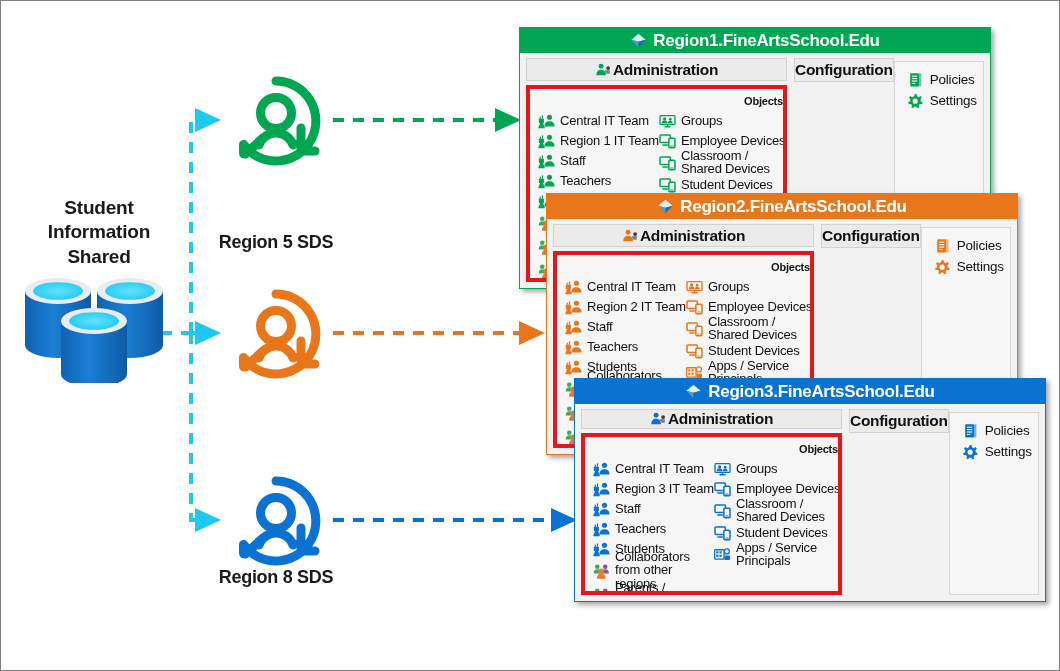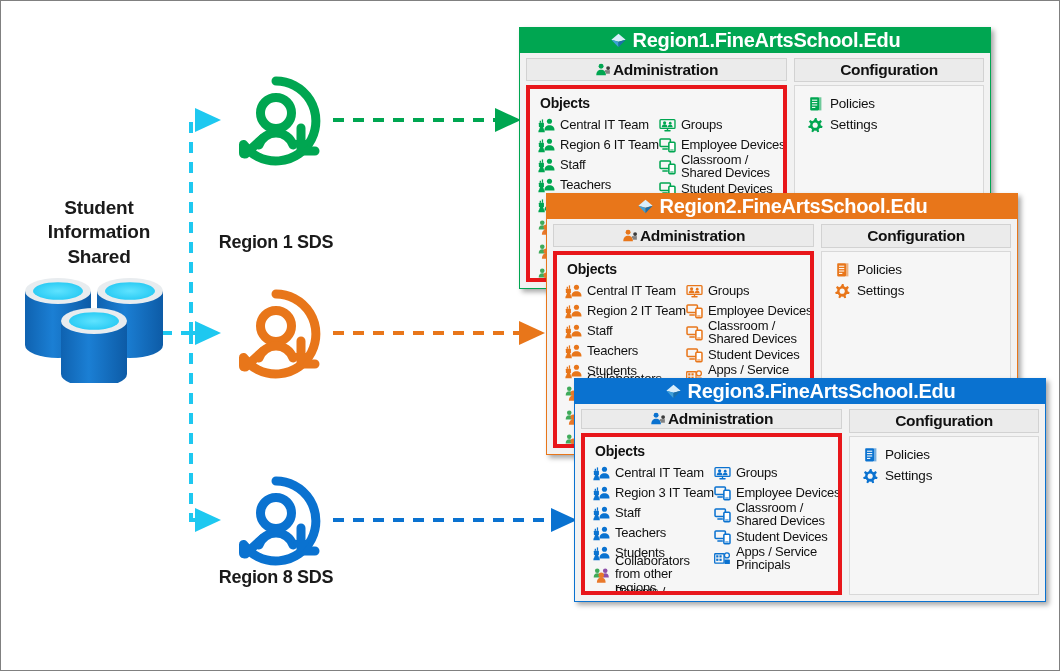--- a/index.html
+++ b/index.html
@@ -55,35 +55,35 @@
     box-shadow: 3px 3px 5px rgba(0,0,0,0.35);
     box-sizing: border-box;
   }
   .win-title {
     height: 25px;
     display: flex;
     align-items: center;
     justify-content: center;
     gap: 6px;
     color: #ffffff;
-    font-size: 20px;
+    font-size: 17px;
     font-weight: bold;
     letter-spacing: -0.3px;
   }
   .win-body {
     position: absolute;
     left: 0; right: 0;
     top: 25px; bottom: 0;
     display: flex;
     padding: 5px 6px 6px 6px;
     gap: 7px;
     box-sizing: border-box;
   }
   .col-admin { flex: 1 1 auto; display: flex; flex-direction: column; min-width: 0; }
-  .col-config { width: 190px; flex: 0 0 190px; display: flex; flex-direction: column; }
+  .col-config { width: 190px; flex: 0 0 190px; display: flex; flex-direction: row; }
 
   .section-head {
     background: #ebebeb;
     border: 1px solid #d2d2d2;
     height: 24px;
     display: flex;
     align-items: center;
     justify-content: center;
     gap: 2px;
     font-size: 15.5px;
@@ -97,25 +97,26 @@
     background: #f6f6f6;
     border: 1px solid #d8d8d8;
     margin-top: 3px;
     overflow: hidden;
     position: relative;
     box-sizing: border-box;
   }
   .panel.outlined { border: 4px solid #e8161a; margin-top: 4px; }
 
   .objects-label {
-    font-size: 14px;
+    font-size: 11px;
     font-weight: bold;
     color: #111;
     padding: 6px 0 3px 10px;
     letter-spacing: -0.2px;
+    text-align: right;
   }
   .obj-cols { display: flex; padding-left: 8px; }
   .obj-col { display: flex; flex-direction: column; }
   .obj-col-a { width: 152px; }
   .obj-col-b { width: 160px; }
 
   .obj-item {
     display: flex;
     align-items: center;
     gap: 5px;
@@ -215,21 +216,21 @@
 
   <div class="abs" style="left:218px; top:72px; width:114px; height:96px;">
     <svg viewBox="0 0 114 96" width="114" height="96">
       <path d="M57,8 A40,40 0 1 1 24.5,71.5 L24.5,80 C24.5,81 26,81.5 27,80.5 L44,65" fill="none" stroke="#00a651" stroke-width="9" stroke-linecap="round" stroke-linejoin="round"></path>
       <circle cx="57" cy="40" r="15.5" fill="none" stroke="#00a651" stroke-width="9"></circle>
       <path d="M40,72 A18,18 0 0 1 74,72" fill="none" stroke="#00a651" stroke-width="9" stroke-linecap="round"></path>
       <path d="M82,55 L82,78 L96,78" fill="none" stroke="#00a651" stroke-width="9" stroke-linecap="round" stroke-linejoin="round"></path>
       <path d="M72,67 L82,80 L92,67" fill="#00a651"></path>
     </svg>
   </div>
-  <div class="abs sds-label" style="left:175px; top:231px;">Region 1 SDS</div>
+  <div class="abs sds-label" style="left:175px; top:231px;">Region 5 SDS</div>
 
   <div class="abs" style="left:218px; top:285px; width:114px; height:96px;">
     <svg viewBox="0 0 114 96" width="114" height="96">
       <path d="M57,8 A40,40 0 1 1 24.5,71.5 L24.5,80 C24.5,81 26,81.5 27,80.5 L44,65" fill="none" stroke="#e8761a" stroke-width="9" stroke-linecap="round" stroke-linejoin="round"></path>
       <circle cx="57" cy="40" r="15.5" fill="none" stroke="#e8761a" stroke-width="9"></circle>
       <path d="M40,72 A18,18 0 0 1 74,72" fill="none" stroke="#e8761a" stroke-width="9" stroke-linecap="round"></path>
       <path d="M82,55 L82,78 L96,78" fill="none" stroke="#e8761a" stroke-width="9" stroke-linecap="round" stroke-linejoin="round"></path>
       <path d="M72,67 L82,80 L92,67" fill="#e8761a"></path>
     </svg>
   </div>
@@ -294,21 +295,21 @@
                       <svg class="ic" viewBox="0 0 20 20" xmlns="http://www.w3.org/2000/svg">
                         <rect x="1" y="8" width="6" height="5" rx="0.6" fill="#00a651"></rect>
                         <rect x="2" y="5.6" width="1.5" height="2.4" fill="#00a651"></rect>
                         <rect x="4.5" y="4" width="1.5" height="4" fill="#00a651"></rect>
                         <circle cx="13.5" cy="6.2" r="3" fill="#00a651"></circle>
                         <path d="M7.6,17 C7.6,12.8 10,11 13.5,11 C17,11 19.4,12.8 19.4,17 Z" fill="#00a651"></path>
                         <circle cx="4.2" cy="14.4" r="2.3" fill="#00a651"></circle>
                         <path d="M0.4,19 C0.4,16 2,14.8 4.2,14.8 C6.4,14.8 8,16 8,19 Z" fill="#00a651"></path>
                       </svg>
                     </span>
-                    <span class="lbl">Region 6 IT Team</span>
+                    <span class="lbl">Region 1 IT Team</span>
                   </div>
                   <div class="obj-item">
                     <span style="display: flex; width: 17px; height: 17px; flex: 0 0 17px;">
                       <svg class="ic" viewBox="0 0 20 20" xmlns="http://www.w3.org/2000/svg">
                         <rect x="1" y="8" width="6" height="5" rx="0.6" fill="#00a651"></rect>
                         <rect x="2" y="5.6" width="1.5" height="2.4" fill="#00a651"></rect>
                         <rect x="4.5" y="4" width="1.5" height="4" fill="#00a651"></rect>
                         <circle cx="13.5" cy="6.2" r="3" fill="#00a651"></circle>
                         <path d="M7.6,17 C7.6,12.8 10,11 13.5,11 C17,11 19.4,12.8 19.4,17 Z" fill="#00a651"></path>
                         <circle cx="4.2" cy="14.4" r="2.3" fill="#00a651"></circle>

